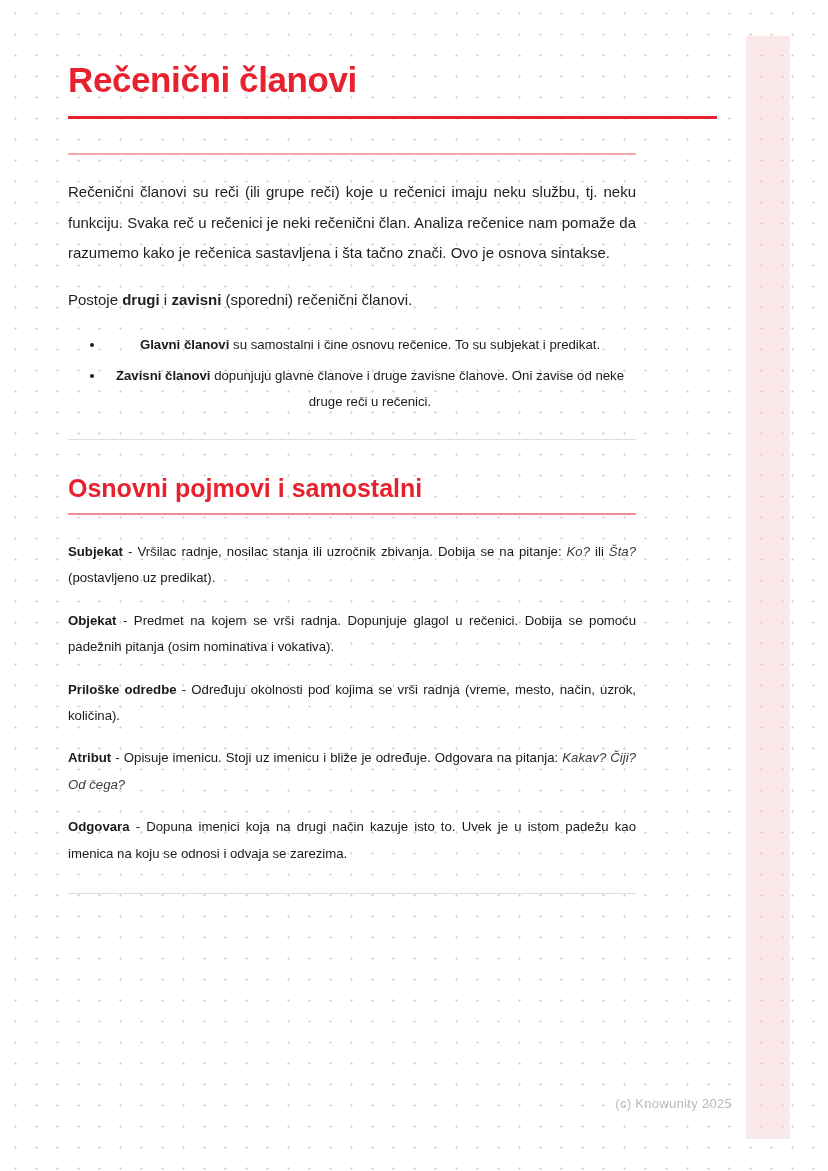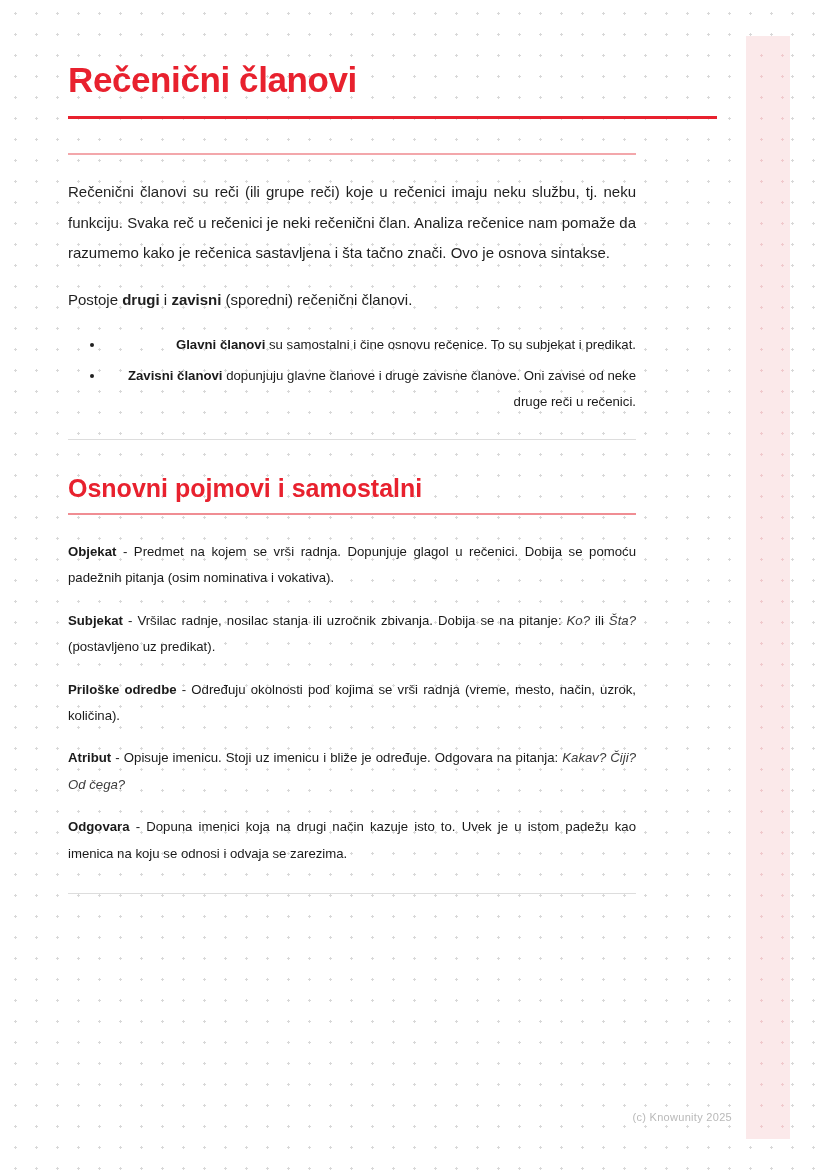--- a/index.html
+++ b/index.html
@@ -97,21 +97,21 @@
   ul.bullets {
     margin: 0 0 10px 0;
     padding-left: 22px;
     list-style: none;
   }
   ul.bullets li {
     position: relative;
     font-size: 13.2px;
     line-height: 1.95;
     margin-bottom: 6px;
-    text-align: right;
+    text-align: center;
     padding-left: 14px;
   }
   ul.bullets li::before {
     content: "";
     position: absolute;
     left: 0;
     top: 11px;
     width: 4px;
     height: 4px;
     border-radius: 50%;
@@ -134,22 +134,22 @@
   .term-block {
     font-size: 13.2px;
     line-height: 2.0;
     margin: 0 0 16px 0;
     text-align: justify;
   }
 
   .footer-note {
     position: absolute;
     right: 96px;
-    bottom: 48px;
-    font-size: 11px;
+    bottom: 60px;
+    font-size: 13px;
     color: #b9b9b9;
     letter-spacing: 0.3px;
   }
 </style>
 </head>
 <body>
 
 <div class="page">
   <div class="side-strip"></div>
 
@@ -175,25 +175,25 @@
       </li>
     </ul>
 
     <div class="divider"></div>
 
     <h2 class="section-title big">Osnovni pojmovi i samostalni</h2>
     <div class="sub-rule big"></div>
 
 
     <p class="term-block">
+      <b>Subjekat</b><span> - Vršilac radnje, nosilac stanja ili uzročnik zbivanja. Dobija se na pitanje: </span><i>Ko?</i><span> ili </span><i>Šta?</i><span> (postavljeno uz predikat).</span>
+    </p>
+
+    <p class="term-block">
       <b>Objekat</b><span> - Predmet na kojem se vrši radnja. Dopunjuje glagol u rečenici. Dobija se pomoću padežnih pitanja (osim nominativa i vokativa).</span>
-    </p>
-
-    <p class="term-block">
-      <b>Subjekat</b><span> - Vršilac radnje, nosilac stanja ili uzročnik zbivanja. Dobija se na pitanje: </span><i>Ko?</i><span> ili </span><i>Šta?</i><span> (postavljeno uz predikat).</span>
     </p>
 
     <p class="term-block">
       <b>Priloške odredbe</b><span> - Određuju okolnosti pod kojima se vrši radnja (vreme, mesto, način, uzrok, količina).</span>
     </p>
 
     <p class="term-block">
       <b>Atribut</b><span> - Opisuje imenicu. Stoji uz imenicu i bliže je određuje. Odgovara na pitanja: </span><i>Kakav? Čiji? Od čega?</i>
     </p>
 

